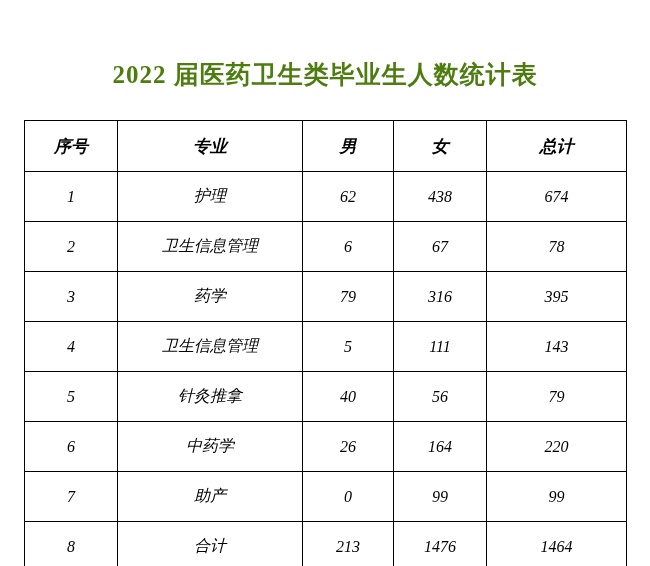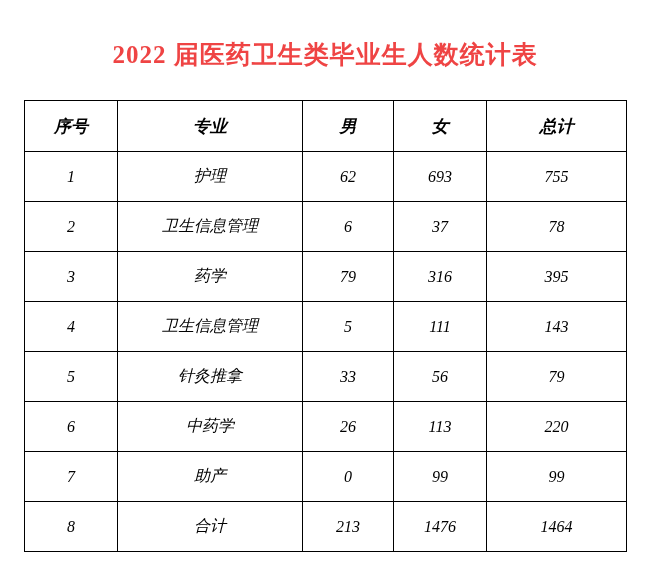--- a/index.html
+++ b/index.html
@@ -20,24 +20,24 @@
     box-sizing: border-box;
     position: relative;
   }
   .doc-title {
     text-align: center;
     font-family: "Liberation Serif", "DejaVu Serif", serif;
     font-weight: bold;
     font-size: 25px;
     letter-spacing: 1px;
     margin: 0;
-    padding-top: 40px;
+    padding-top: 60px;
     padding-bottom: 0;
     line-height: 1.2;
-    color: #ef4444;
+    color: #4d7c0f;
   }
   .table-wrap {
     margin: 30px auto 16px auto;
     width: 602px;
     font-style: italic;
   }
   table.stat-table {
     border-collapse: collapse;
     width: 100%;
     table-layout: fixed;
@@ -86,56 +86,56 @@
           <td>男</td>
           <td>女</td>
           <td>总计</td>
         </tr>
       </thead>
       <tbody>
         <tr>
           <td>1</td>
           <td>护理</td>
           <td>62</td>
-          <td>693</td>
-          <td>755</td>
+          <td>438</td>
+          <td>674</td>
         </tr>
         <tr>
           <td>2</td>
           <td>卫生信息管理</td>
           <td>6</td>
-          <td>37</td>
+          <td>67</td>
           <td>78</td>
         </tr>
         <tr>
           <td>3</td>
           <td>药学</td>
           <td>79</td>
           <td>316</td>
           <td>395</td>
         </tr>
         <tr>
           <td>4</td>
           <td>卫生信息管理</td>
           <td>5</td>
           <td>111</td>
           <td>143</td>
         </tr>
         <tr>
           <td>5</td>
           <td>针灸推拿</td>
-          <td>33</td>
+          <td>40</td>
           <td>56</td>
           <td>79</td>
         </tr>
         <tr>
           <td>6</td>
           <td>中药学</td>
           <td>26</td>
-          <td>113</td>
+          <td>164</td>
           <td>220</td>
         </tr>
         <tr>
           <td>7</td>
           <td>助产</td>
           <td>0</td>
           <td>99</td>
           <td>99</td>
         </tr>
         <tr>

